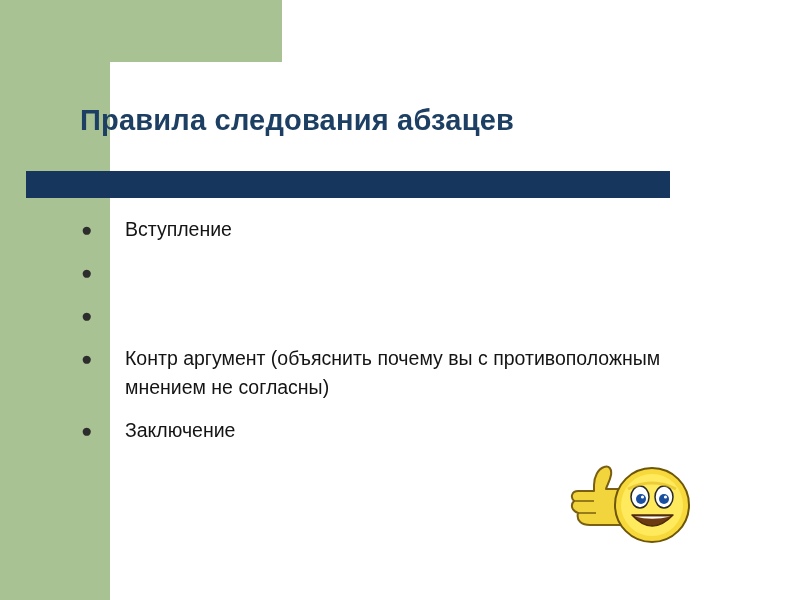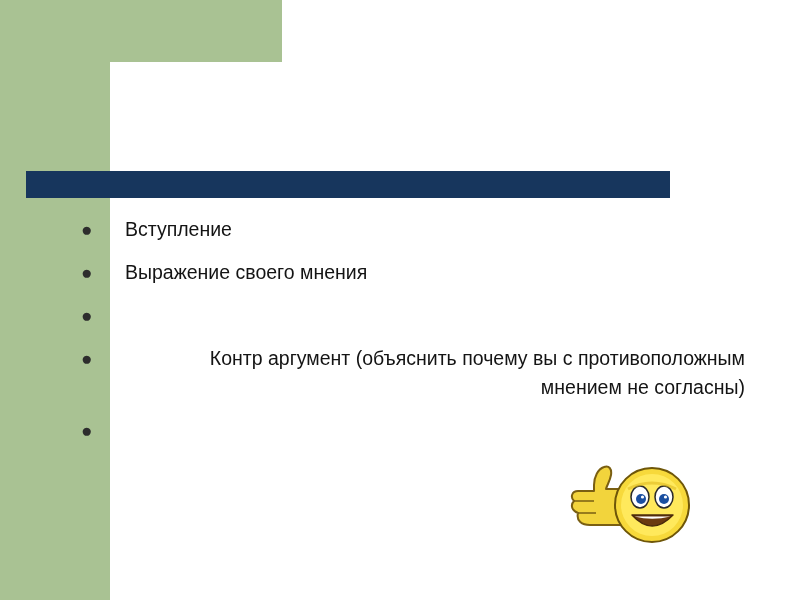--- a/index.html
+++ b/index.html
@@ -85,61 +85,61 @@
     font-size: 19px;
     line-height: 29px;
     padding-left: 3px;
     box-sizing: border-box;
   }
   .bullet-text {
     font-size: 19.5px;
     color: #141414;
     line-height: 29px;
     max-width: 620px;
-    text-align: right;
   }
   
   .smiley-wrap {
     position: absolute;
     left: 560px;
     top: 455px;
     width: 135px;
     height: 100px;
   }
 </style>
 </head>
 <body>
 
 <div class="slide">
 
   <div class="green-top"></div>
   <div class="green-left"></div>
   <div class="white-panel"></div>
 
+  <div class="title">Правила следования абзацев</div>
 
   <div class="navy-bar"></div>
 
   <div class="bullets">
     <div class="bullet-row">
       <span class="bullet-mark">●</span>
       <span class="bullet-text">Вступление</span>
     </div>
     <div class="bullet-row">
       <span class="bullet-mark">●</span>
-      <span class="bullet-text">Выражение своего мнения</span>
     </div>
     <div class="bullet-row">
       <span class="bullet-mark">●</span>
     </div>
     <div class="bullet-row">
       <span class="bullet-mark">●</span>
       <span class="bullet-text">Контр аргумент (объяснить почему вы с противоположным мнением не согласны)</span>
     </div>
     <div class="bullet-row">
       <span class="bullet-mark">●</span>
+      <span class="bullet-text">Заключение</span>
     </div>
   </div>
 
   <div class="smiley-wrap">
     <svg width="135" height="100" viewBox="0 0 135 100" xmlns="http://www.w3.org/2000/svg">
 
       <g>
         <path d="M18 58 C12 56 10 50 14 46 C10 42 12 36 18 36 L34 36 L34 30 C34 22 38 14 44 12 C49 10 52 14 51 20 C50 26 47 30 46 34 L64 34 L64 70 L30 70 C22 70 16 66 18 58 Z" fill="#f2d43c" stroke="#7a5f12" stroke-width="2" stroke-linejoin="round"></path>
         <path d="M14 46 L34 46 M18 58 L36 58" stroke="#7a5f12" stroke-width="1.6" fill="none"></path>
       </g>

